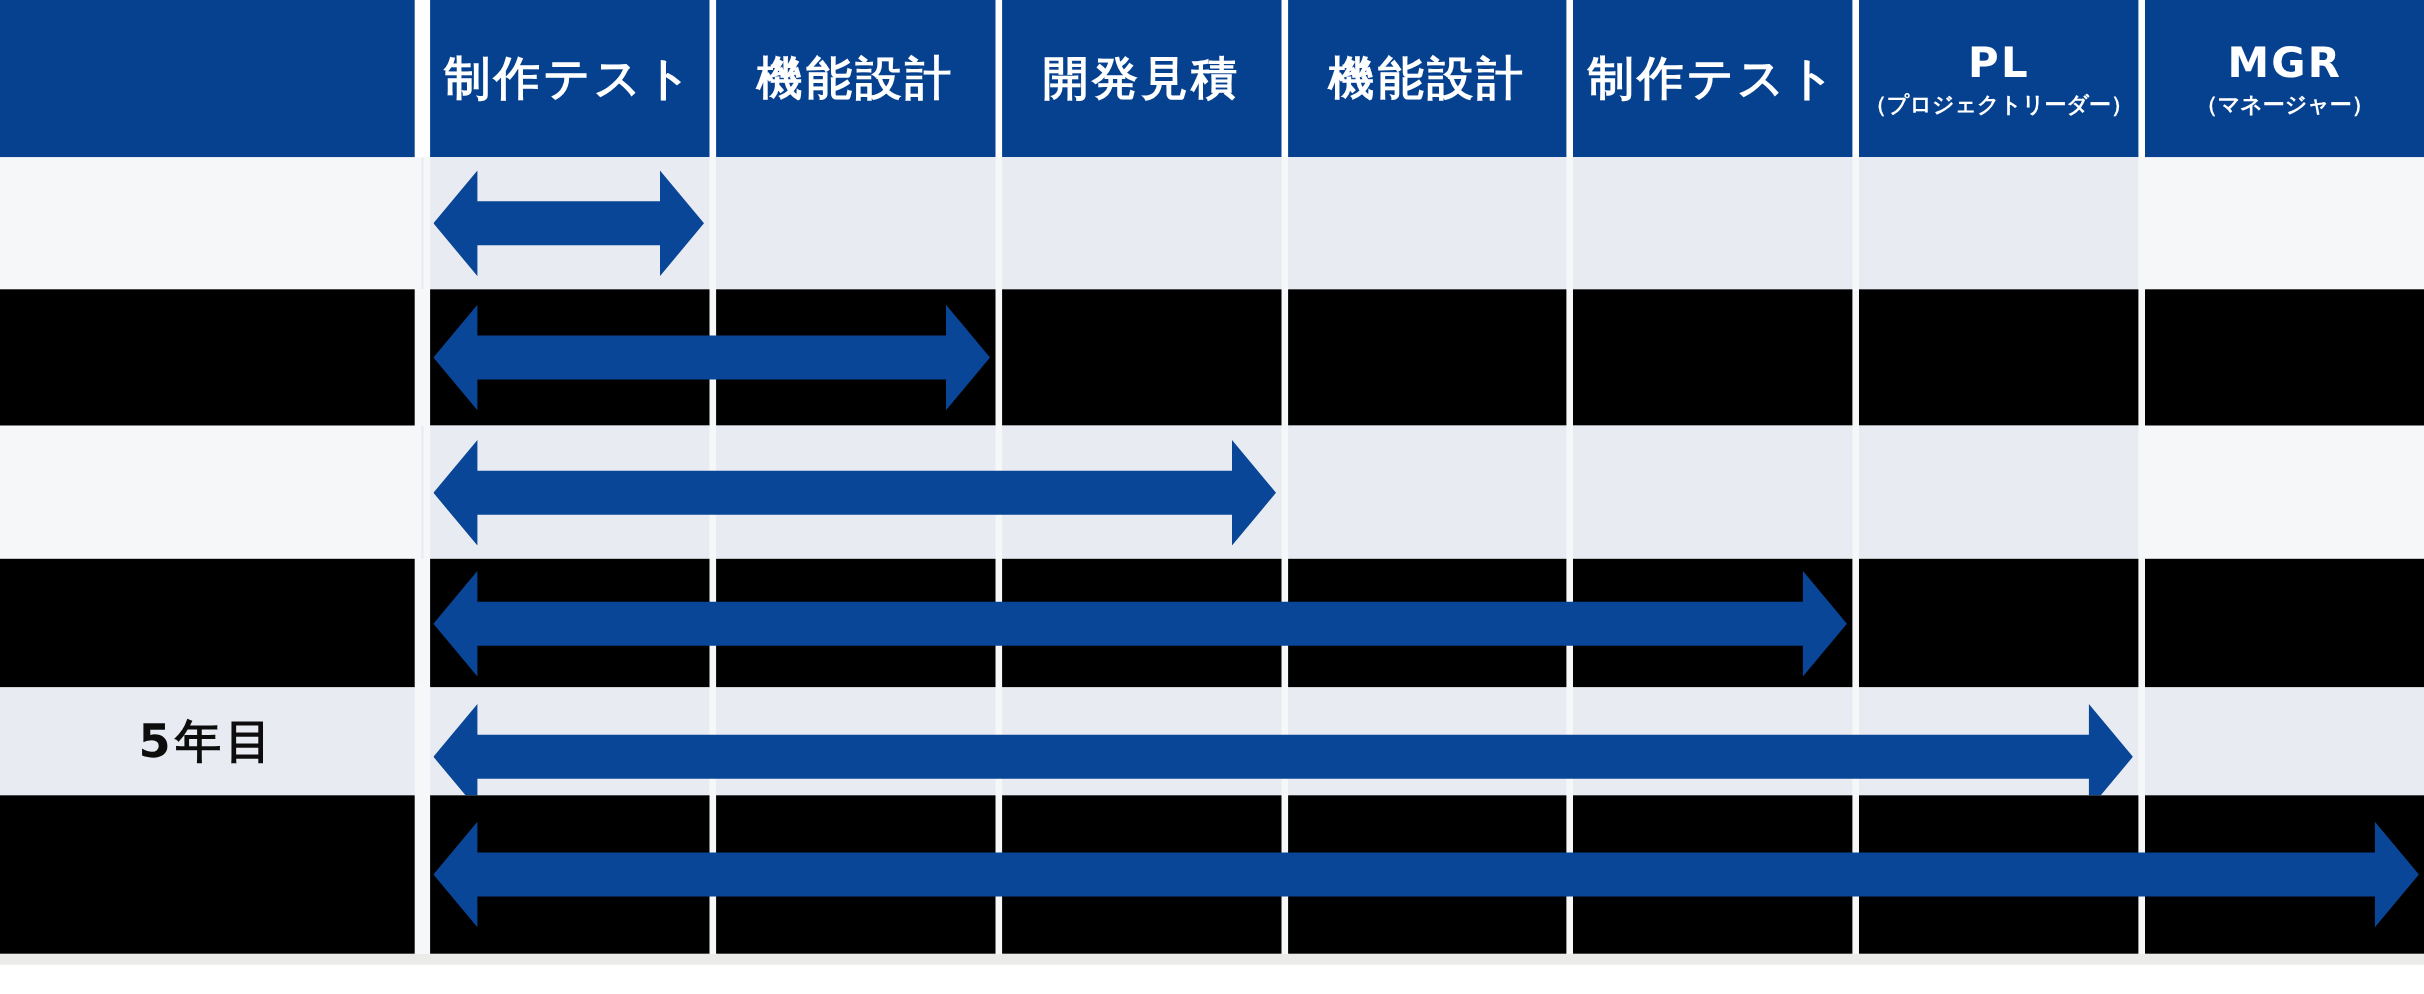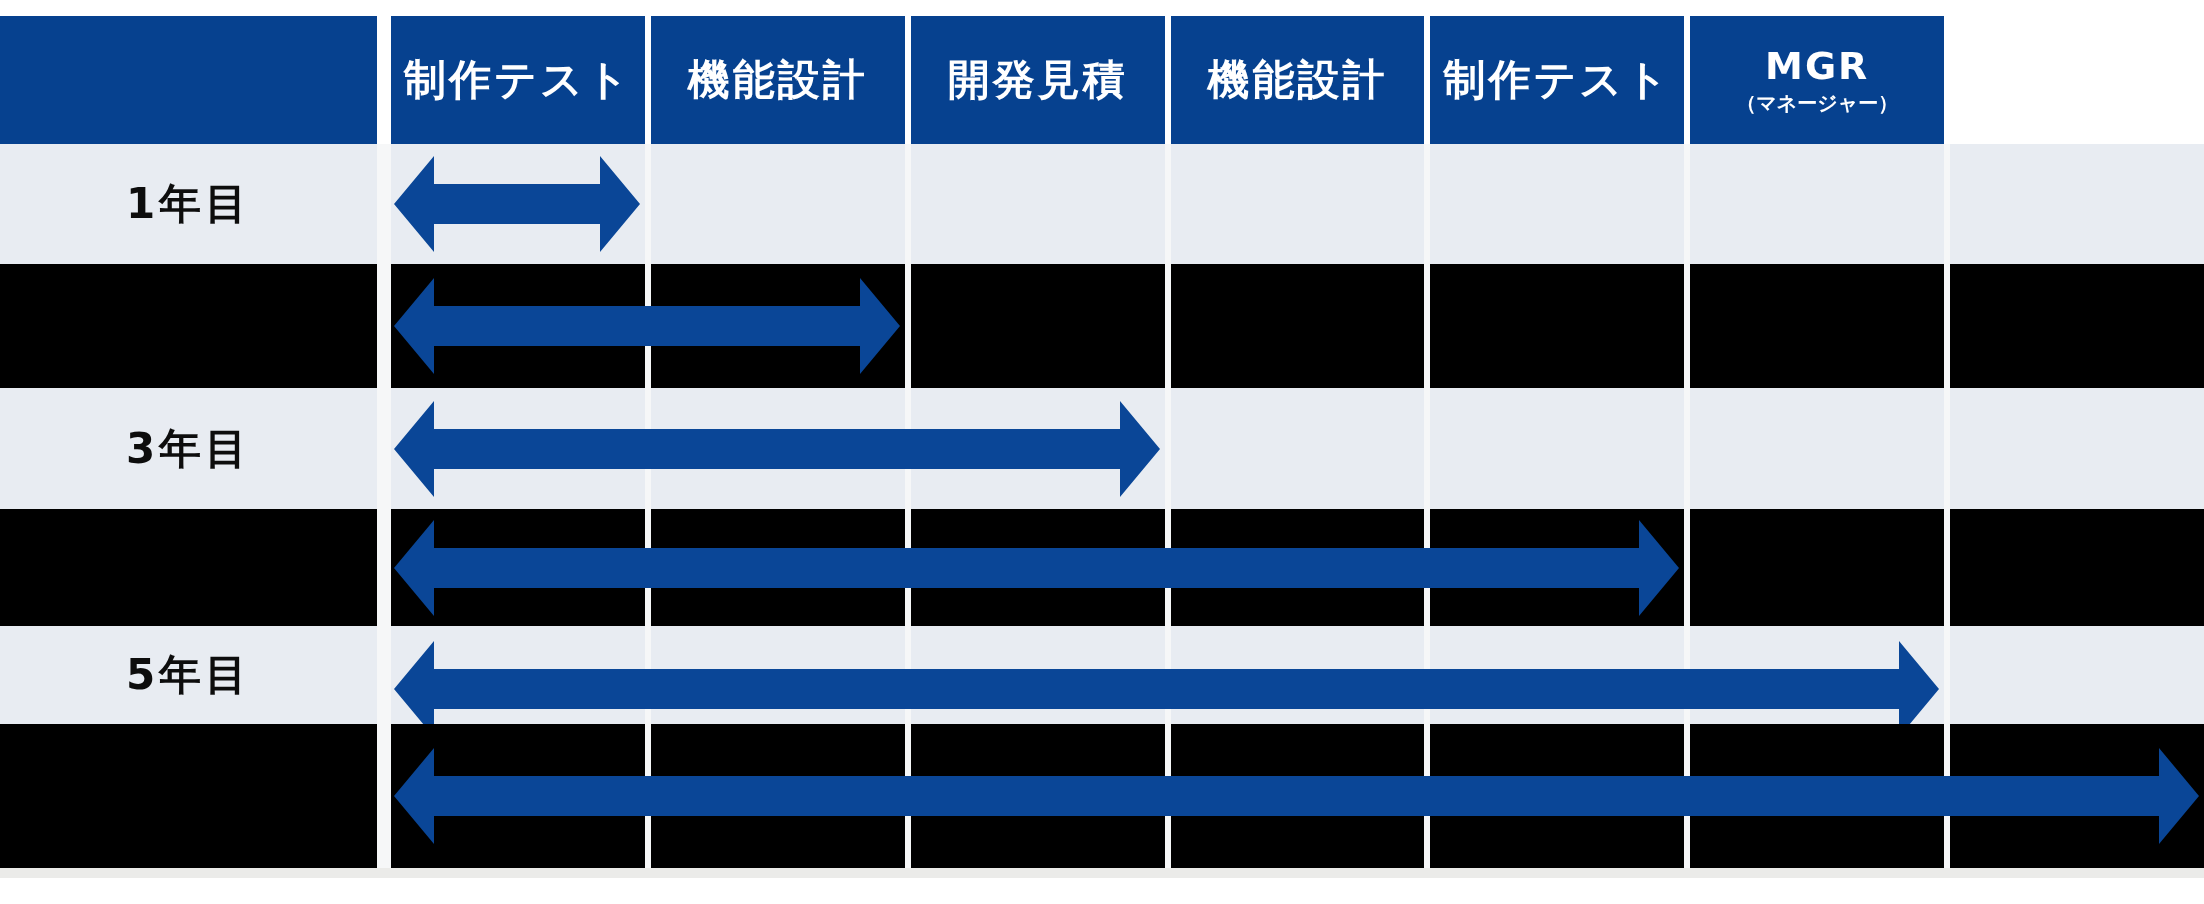--- a/index.html
+++ b/index.html
@@ -21,21 +21,21 @@
     overflow:hidden;
     font-family:"DejaVu Sans","Liberation Sans",sans-serif;
   }
   
   .grid-row{
     display:grid;
     grid-template-columns:377px 2px repeat(7,1fr);
     column-gap:6px;
     background:var(--divider);
   }
-  .grid-row.header{height:128px;background:#ffffff;margin-top:16px;}
+  .grid-row.header{height:143px;background:#ffffff;}
   .header-cell{
     background:var(--header-bg);
     color:var(--header-text);
     display:flex;flex-direction:column;
     align-items:center;justify-content:center;
     text-align:center;
   }
   .h-title{
     font-size:42px;font-weight:bold;letter-spacing:3px;line-height:1.05;
   }
@@ -74,27 +74,30 @@
       <div class="header-cell">
         <div class="h-title">開発見積</div>
       </div>
       <div class="header-cell">
         <div class="h-title">機能設計</div>
       </div>
       <div class="header-cell">
         <div class="h-title">制作テスト</div>
       </div>
       <div class="header-cell">
+        <div class="h-title small">PL</div>
+        <div class="h-sub">（プロジェクトリーダー）</div>
+      </div>
+      <div class="header-cell">
         <div class="h-title small">MGR</div>
         <div class="h-sub">（マネージャー）</div>
       </div>
     </div>
   <div>
       <div class="grid-row row light" style="height: 120px;">
-        <div class="cell label-cell">1年目</div>
         <div class="spacer"></div>
         <div class="cell"></div>
         <div class="cell"></div>
         <div class="cell"></div>
         <div class="cell"></div>
         <div class="cell"></div>
         <div class="cell"></div>
         <div class="cell"></div>
         <svg class="arrow-svg" width="246" height="96" viewBox="0 0 246 96" style="left: 394px; top: 12px;">
           <polygon points="0,48 40,0 40,28 206,28 206,0 246,48 206,96 206,68 40,68 40,96" fill="#0a4697"></polygon>
@@ -108,21 +111,20 @@
         <div class="cell"></div>
         <div class="cell"></div>
         <div class="cell"></div>
         <div class="cell"></div>
         <div class="cell"></div>
         <svg class="arrow-svg" width="506" height="96" viewBox="0 0 506 96" style="left: 394px; top: 14px;">
           <polygon points="0,48 40,0 40,28 466,28 466,0 506,48 466,96 466,68 40,68 40,96" fill="#0a4697"></polygon>
         </svg>
       </div>
       <div class="grid-row row light" style="height: 121px;">
-        <div class="cell label-cell">3年目</div>
         <div class="spacer"></div>
         <div class="cell"></div>
         <div class="cell"></div>
         <div class="cell"></div>
         <div class="cell"></div>
         <div class="cell"></div>
         <div class="cell"></div>
         <div class="cell"></div>
         <svg class="arrow-svg" width="766" height="96" viewBox="0 0 766 96" style="left: 394px; top: 12.5px;">
           <polygon points="0,48 40,0 40,28 726,28 726,0 766,48 726,96 726,68 40,68 40,96" fill="#0a4697"></polygon>

